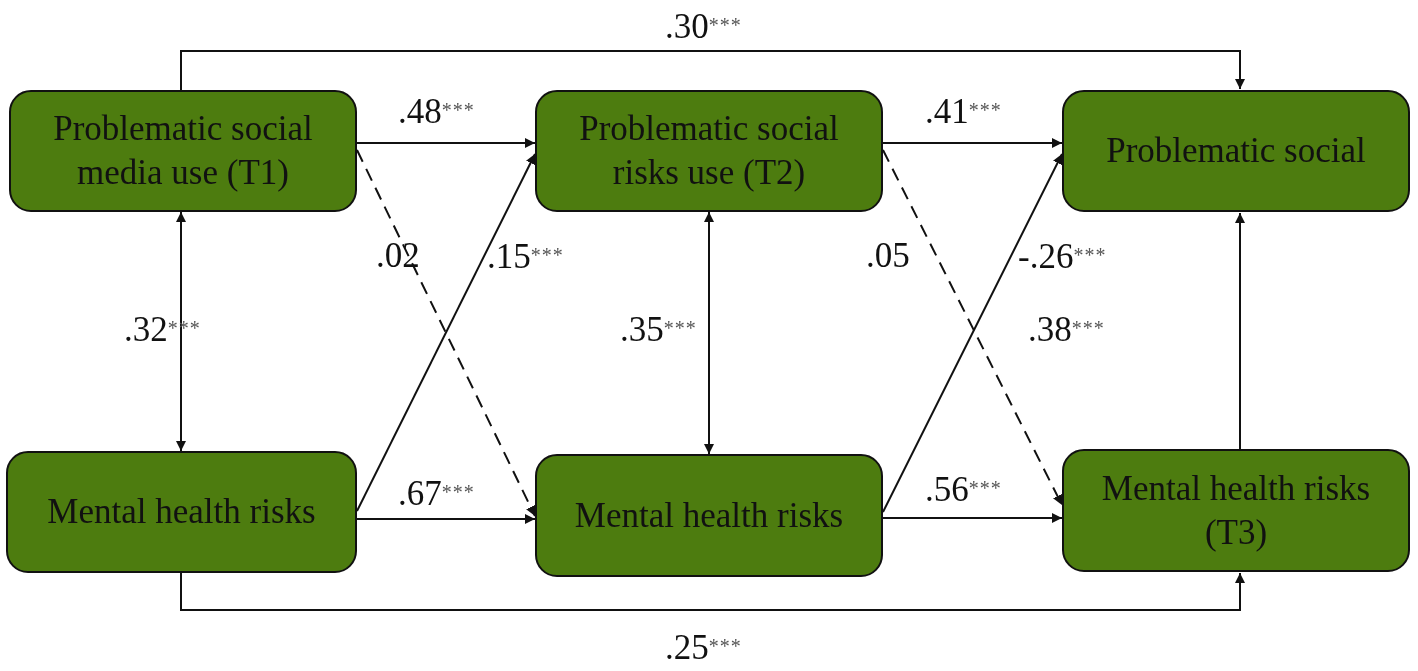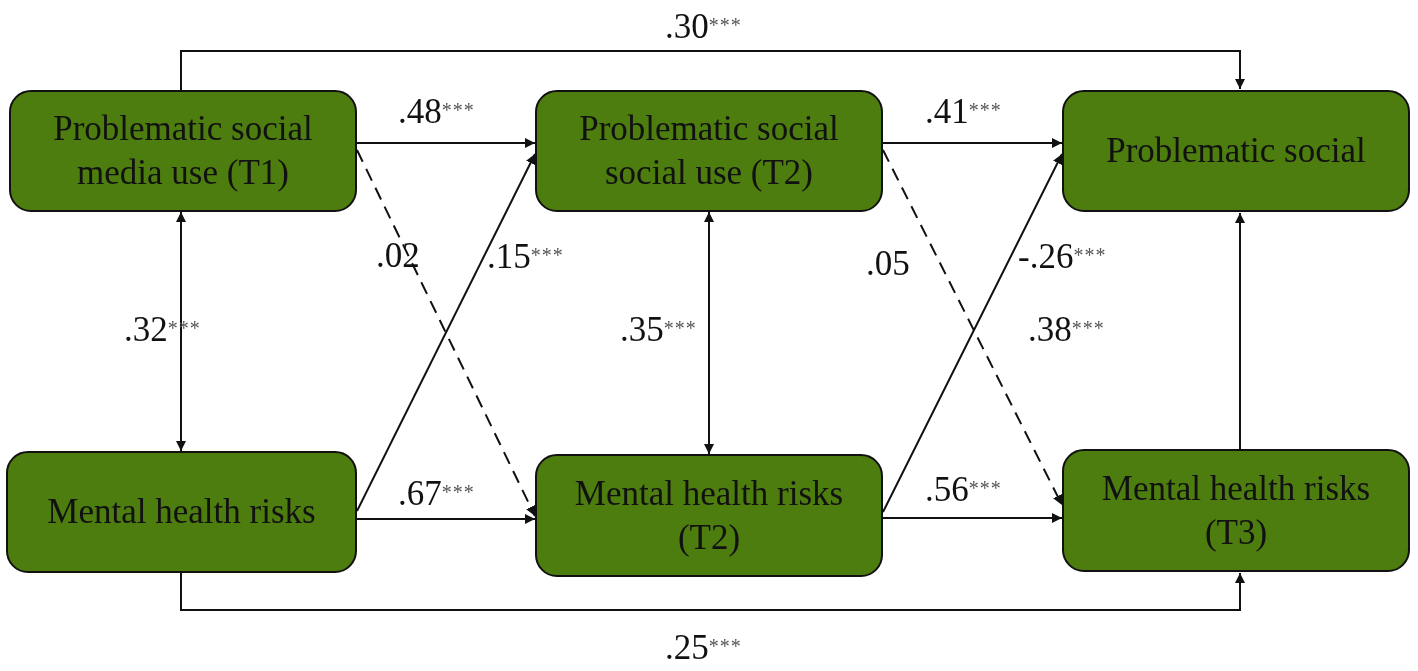--- a/index.html
+++ b/index.html
@@ -49,37 +49,36 @@
 
 <div class="box" style="left:9px;top:90px;width:348px;height:122px;">
   <div>
       <span>Problematic social</span>
       <span>media use (T1)</span>
     </div>
 </div>
 <div class="box" style="left:535px;top:90px;width:348px;height:122px;">
   <div>
       <span>Problematic social</span>
-      <span>social use (T2)</span>
+      <span>risks use (T2)</span>
     </div>
 </div>
 <div class="box" style="left:1062px;top:90px;width:348px;height:122px;">
   <div>
       <span>Problematic social</span>
     </div>
 </div>
 <div class="box" style="left:6px;top:451px;width:351px;height:122px;">
   <div>
       <span>Mental health risks</span>
     </div>
 </div>
 <div class="box" style="left:535px;top:454px;width:348px;height:123px;">
   <div>
       <span>Mental health risks</span>
-      <span>(T2)</span>
     </div>
 </div>
 <div class="box" style="left:1062px;top:449px;width:348px;height:123px;">
   <div>
       <span>Mental health risks</span>
       <span>(T3)</span>
     </div>
 </div>
 
 <div class="coef" style="left:665px;top:7px;">
@@ -90,21 +89,21 @@
 </div>
 <div class="coef" style="left:925px;top:92px;text-align:right;">
   <span>.41</span><sup>***</sup>
 </div>
 <div class="coef" style="left:352px;top:236px;margin-left:24px;">
   <span>.02</span><sup></sup>
 </div>
 <div class="coef" style="left:487px;top:237px;">
   <span>.15</span><sup>***</sup>
 </div>
-<div class="coef" style="left:866px;top:244px;">
+<div class="coef" style="left:866px;top:236px;">
   <span>.05</span><sup></sup>
 </div>
 <div class="coef" style="left:1018px;top:237px;">
   <span>-.26</span><sup>***</sup>
 </div>
 <div class="coef" style="left:88px;top:310px;margin-left:36px;">
   <span>.32</span><sup>***</sup>
 </div>
 <div class="coef" style="left:620px;top:310px;">
   <span>.35</span><sup>***</sup>

